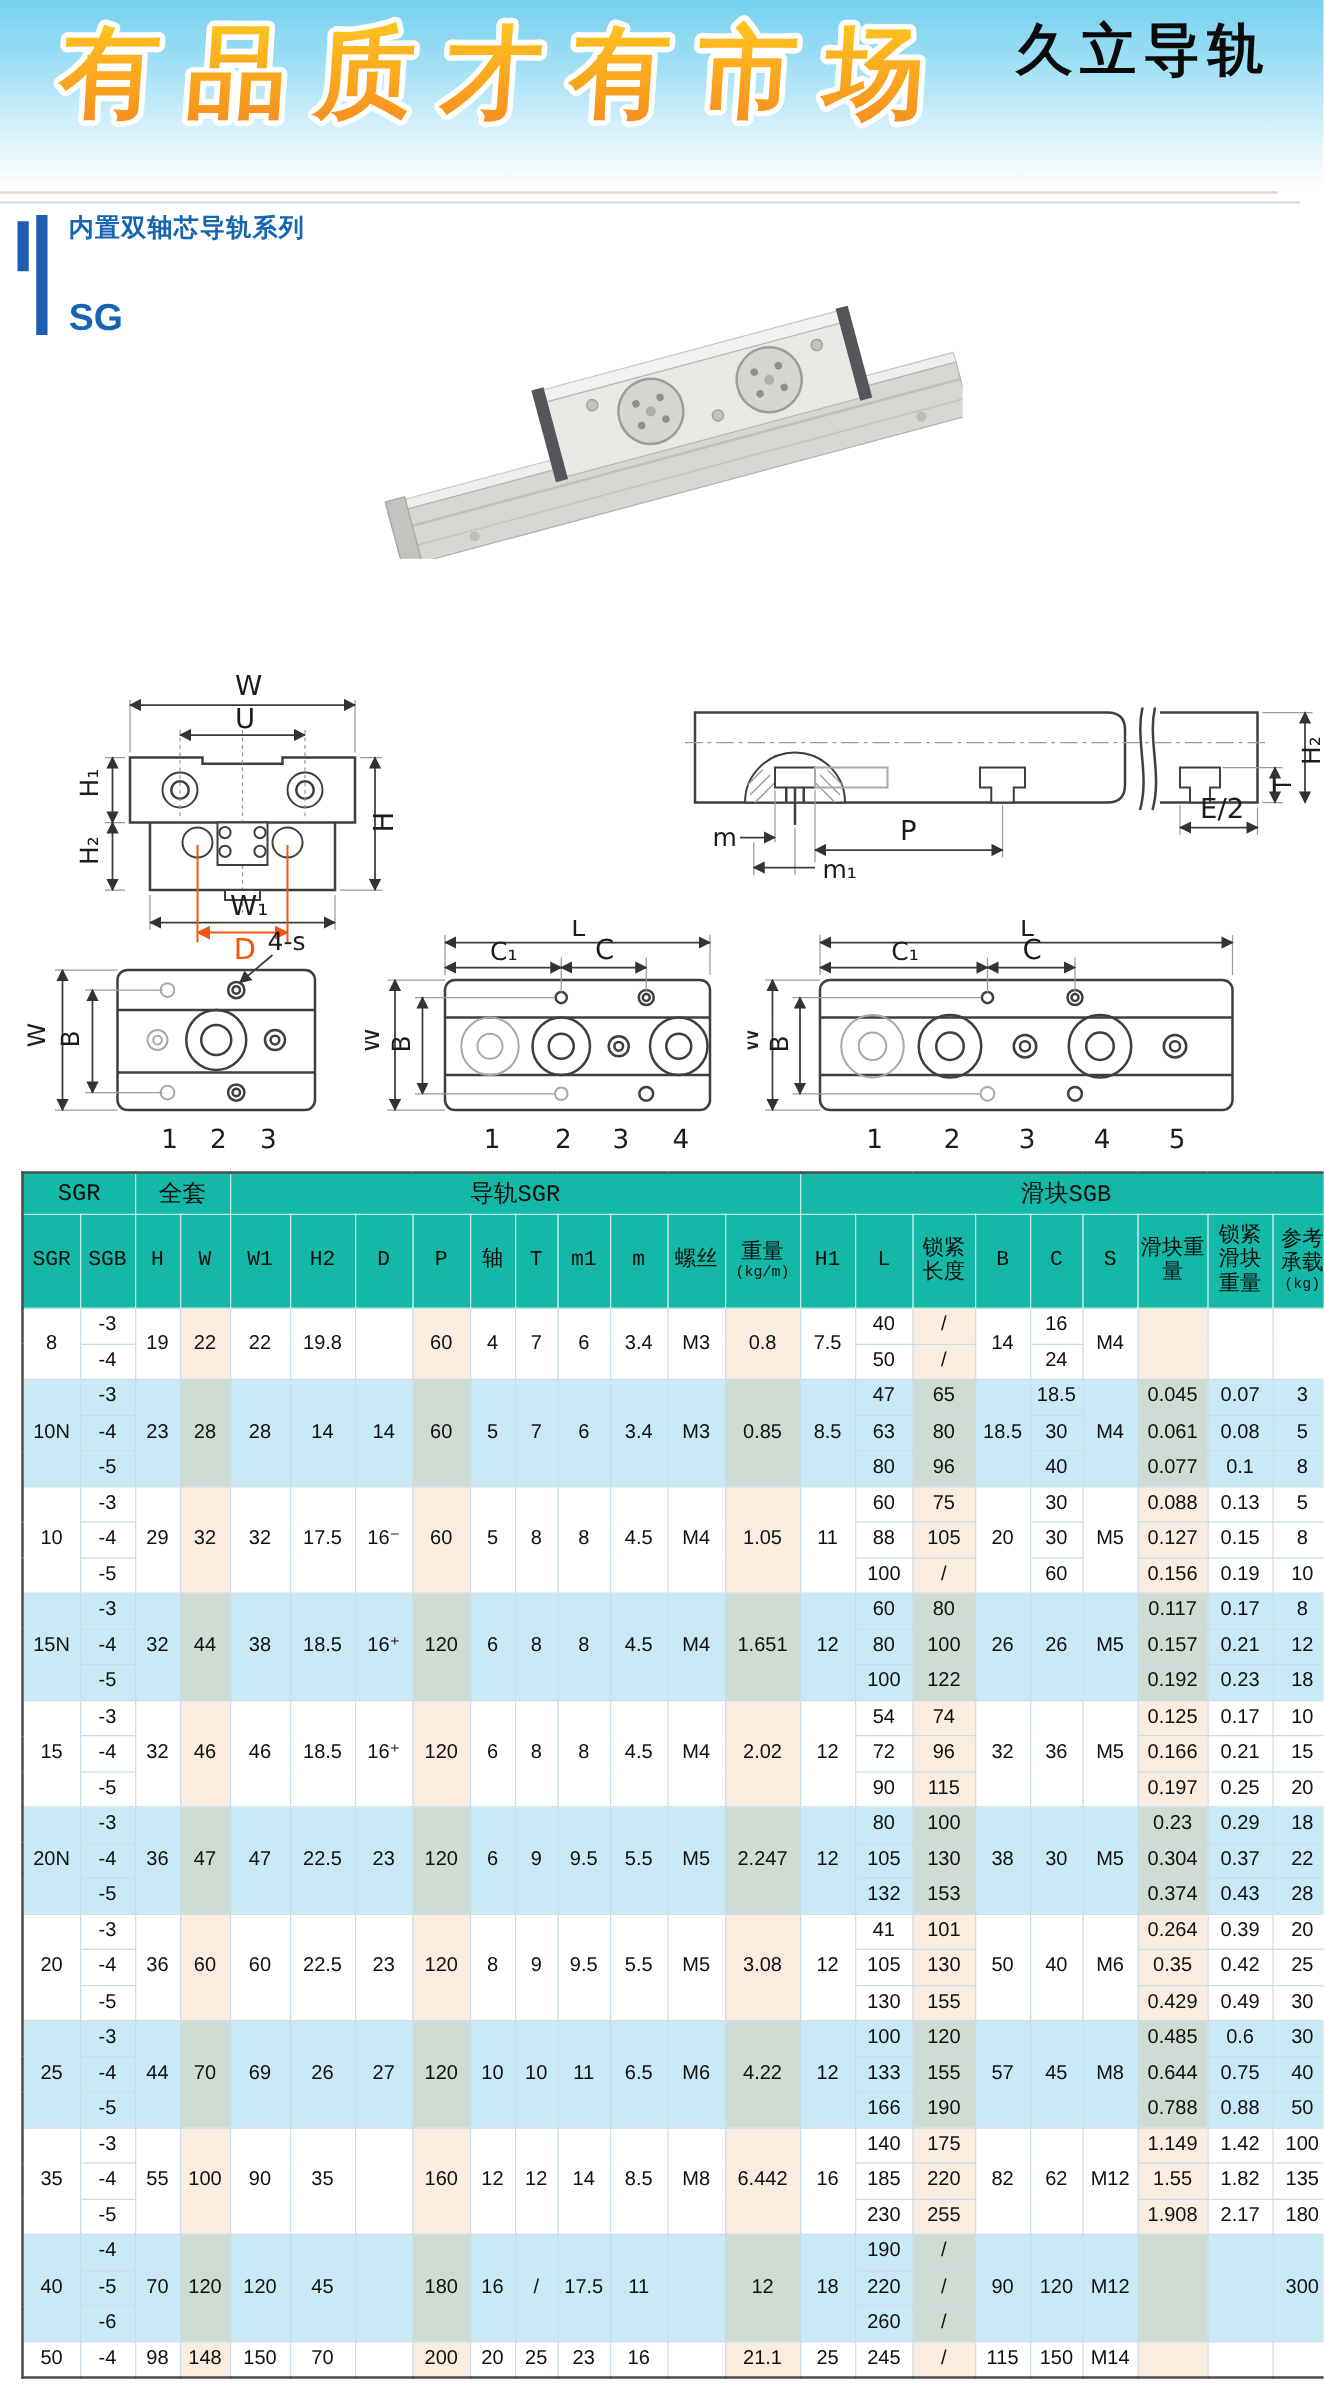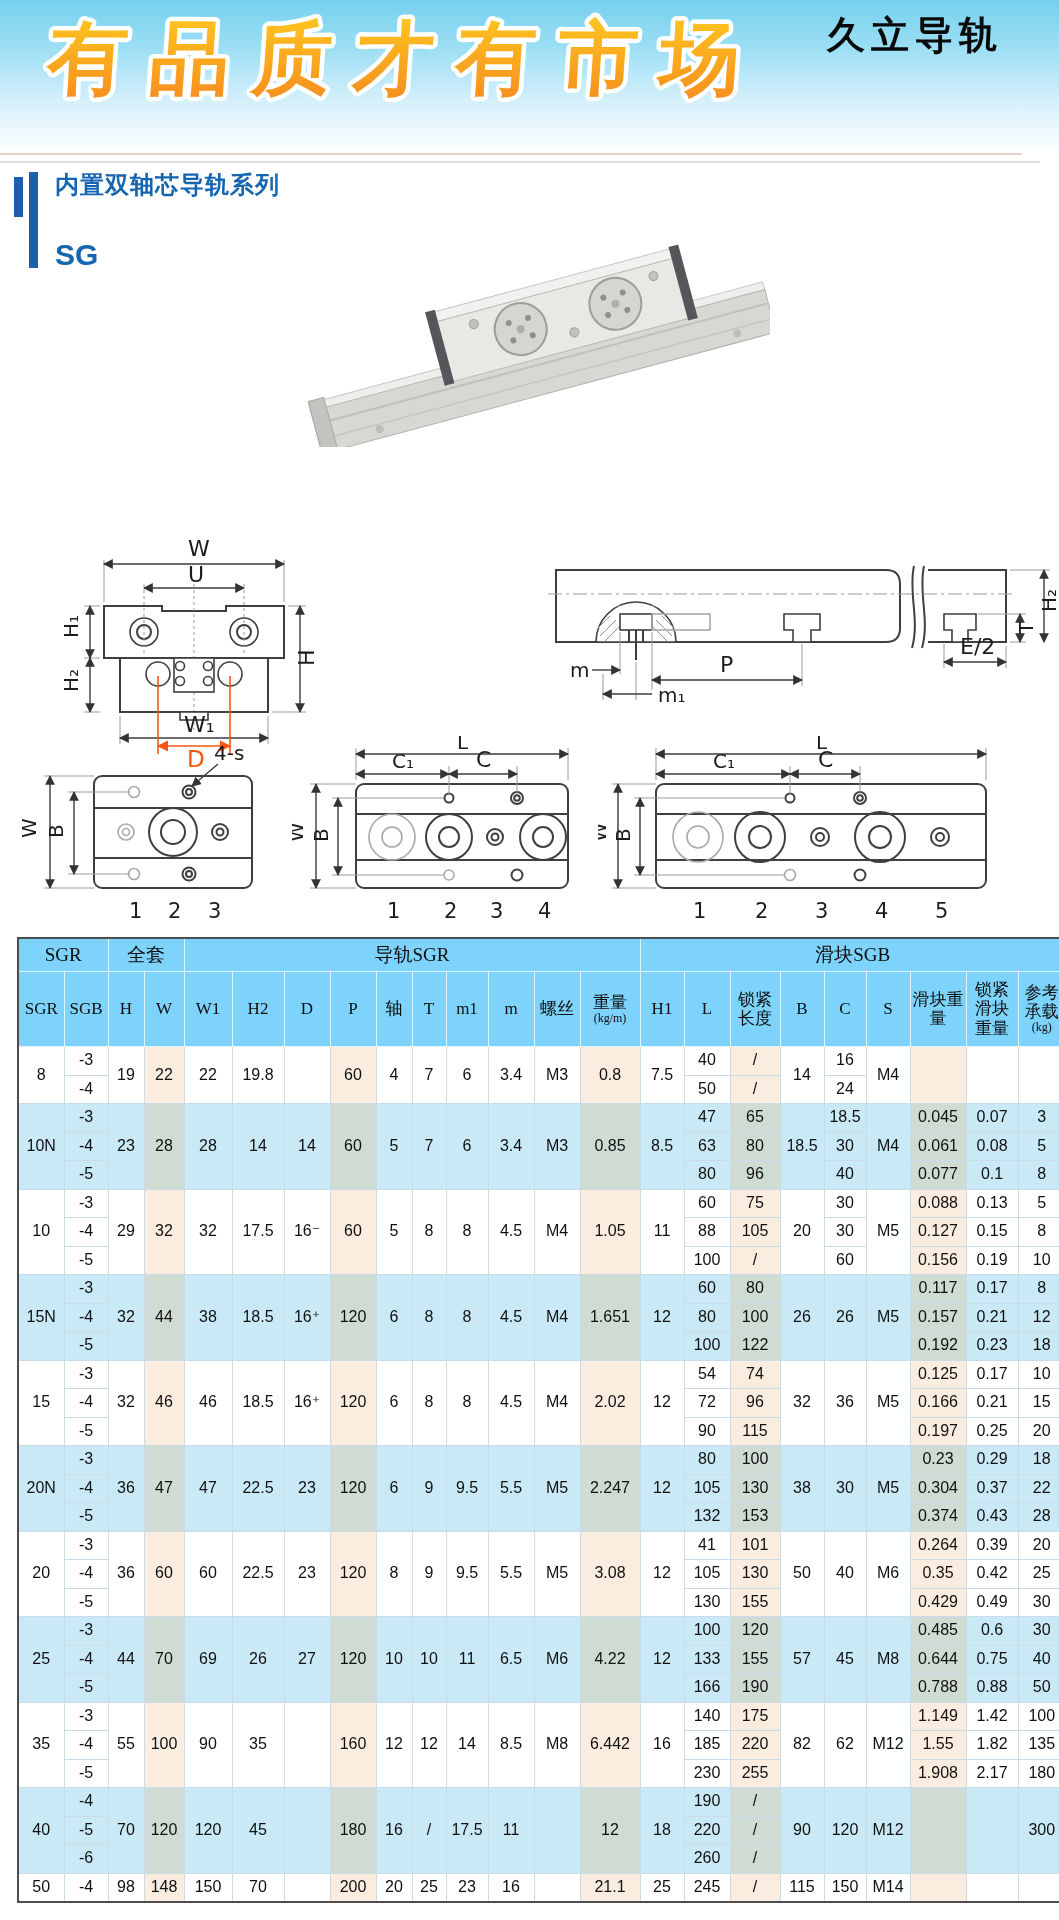--- a/index.html
+++ b/index.html
@@ -4,31 +4,31 @@
 <style>
   html,body{margin:0;padding:0;background:#fff;}
   .page{position:relative;width:1059px;height:1920px;background:#fff;overflow:hidden;
         font-family:"Liberation Sans","DejaVu Sans",sans-serif;color:#111;}
 
   
   .banner{position:absolute;left:0;top:0;width:1059px;height:152px;
           background:linear-gradient(180deg,#76d0ee 0%,#9adef4 30%,#d2effa 65%,#feffff 100%);}
   .slogan-svg{position:absolute;left:34px;top:4px;}
   .brand-box{position:absolute;right:14px;top:10px;width:260px;text-align:center;}
-  .brand{font-size:38px;font-weight:bold;letter-spacing:6px;color:#0a0a0a;}
+  .brand{font-size:45px;font-weight:bold;letter-spacing:6px;color:#0a0a0a;}
   .phone{margin-top:10px;font-family:"Liberation Serif","DejaVu Serif",serif;font-size:39px;color:#0a0a0a;letter-spacing:1px;}
   .subtitle{position:absolute;left:212px;top:92px;font-size:37px;font-weight:bold;color:#0d6e7d;
             letter-spacing:2px;text-shadow:0 0 4px #fff,0 0 4px #fff;}
   .divider1{position:absolute;left:0;top:153px;width:1022px;height:2px;background:#e6d2cc;}
   .divider2{position:absolute;left:0;top:161px;width:1040px;height:2px;background:#dedede;}
 
   
   .bar1{position:absolute;left:14px;top:177px;width:9px;height:40px;background:#1d5fae;}
   .bar2{position:absolute;left:29px;top:172px;width:9px;height:96px;background:#1d5fae;}
-  .title-cn{position:absolute;left:55px;top:169px;font-size:24px;font-weight:bold;color:#1565b0;letter-spacing:1px;}
+  .title-cn{position:absolute;left:55px;top:169px;font-size:20px;font-weight:bold;color:#1565b0;letter-spacing:1px;}
   .title-en{position:absolute;left:55px;top:202px;font-size:30px;font-weight:bold;color:#1b1b1b;letter-spacing:-0.5px;}
   .title-sg{position:absolute;left:55px;top:238px;font-size:30px;font-weight:bold;color:#1565b0;}
 
   
   .photo-svg{position:absolute;left:295px;top:232px;}
   .cross-svg{position:absolute;left:42px;top:540px;}
   .side-svg{position:absolute;left:540px;top:540px;}
   .tv1-svg{position:absolute;left:22px;top:736px;}
   .tv2-svg{position:absolute;left:292px;top:736px;}
   .tv3-svg{position:absolute;left:598px;top:736px;}
@@ -39,22 +39,22 @@
   .ghost{stroke:#a9a9a9;stroke-width:1.6;fill:none;}
   .lbl{font-family:"DejaVu Sans","Liberation Sans",sans-serif;font-size:20px;fill:#1c1c1c;}
   .lblb{font-family:"DejaVu Sans","Liberation Sans",sans-serif;font-size:22px;fill:#1c1c1c;}
   .num{font-family:"DejaVu Sans","Liberation Sans",sans-serif;font-size:21px;fill:#1c1c1c;}
   .orange{stroke:#f4560e;stroke-width:1.6;fill:none;}
   .olbl{font-family:"DejaVu Sans","Liberation Sans",sans-serif;font-size:23px;fill:#f4560e;}
 
   
   .spec-wrap{position:absolute;left:17px;top:937px;width:1026px;}
   table{border-collapse:collapse;table-layout:fixed;width:1026px;border:2px solid #4d4d4d;}
-  thead th{background:#7dd3fc;border:1px solid rgba(255,255,255,.75);
-           font-family:Liberation Serif, serif;font-weight:normal;
+  thead th{background:#14b8a6;border:1px solid rgba(255,255,255,.75);
+           font-family:Liberation Mono, monospace;font-weight:normal;
            color:#0d0d0d;padding:0 1px;}
   th.gh{height:32px;font-size:19px;}
   th.ch{height:74px;font-size:17px;line-height:1.12;}
   th.ch .sub{font-size:12px;line-height:1.1;}
   tbody td{border:1px solid #c9dce8;height:27.5px;text-align:center;vertical-align:middle;
            font-size:16px;color:#101010;padding:0;line-height:1.05;}
   tbody tr.tint{background:#c9e9f6;}
   tbody tr.gstart td{border-top:1px solid #9fc3d8;}
   td.stripe{background-color:rgba(246,223,198,0.55);}
   tbody tr.tint td.stripe{background-color:rgba(214,205,170,0.45);}

